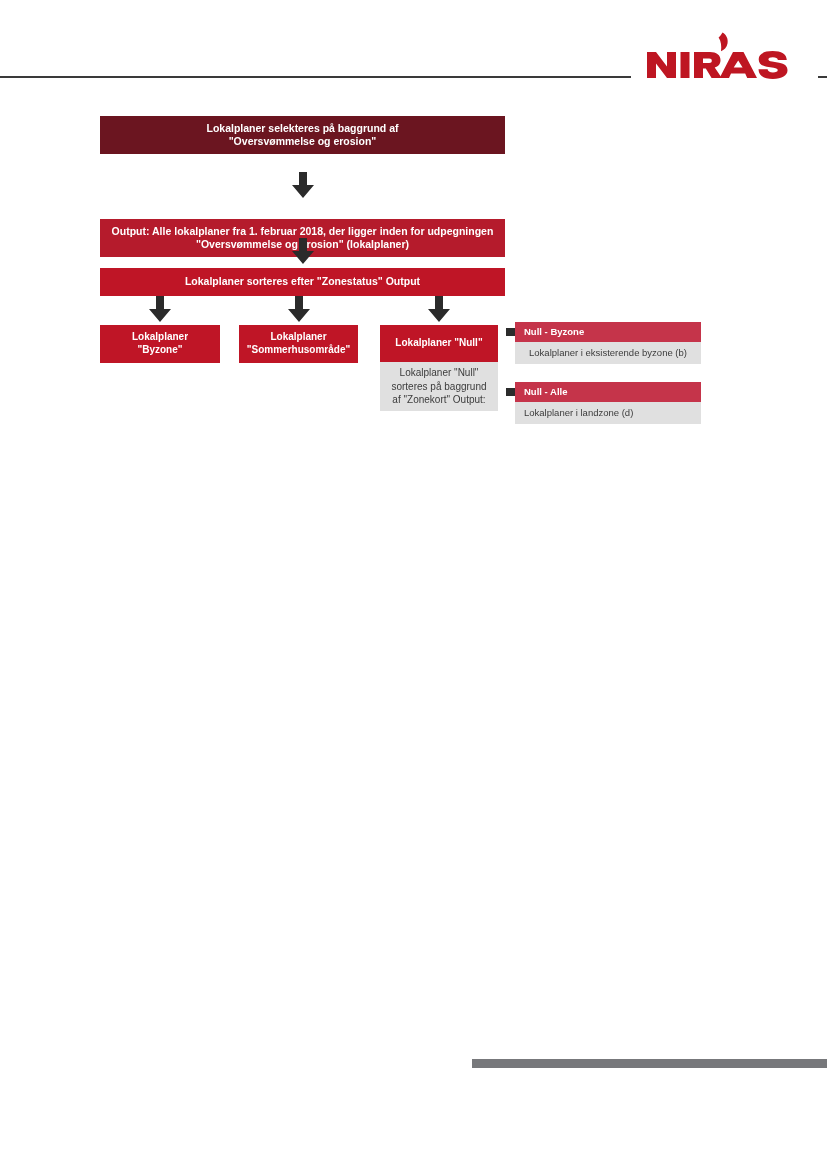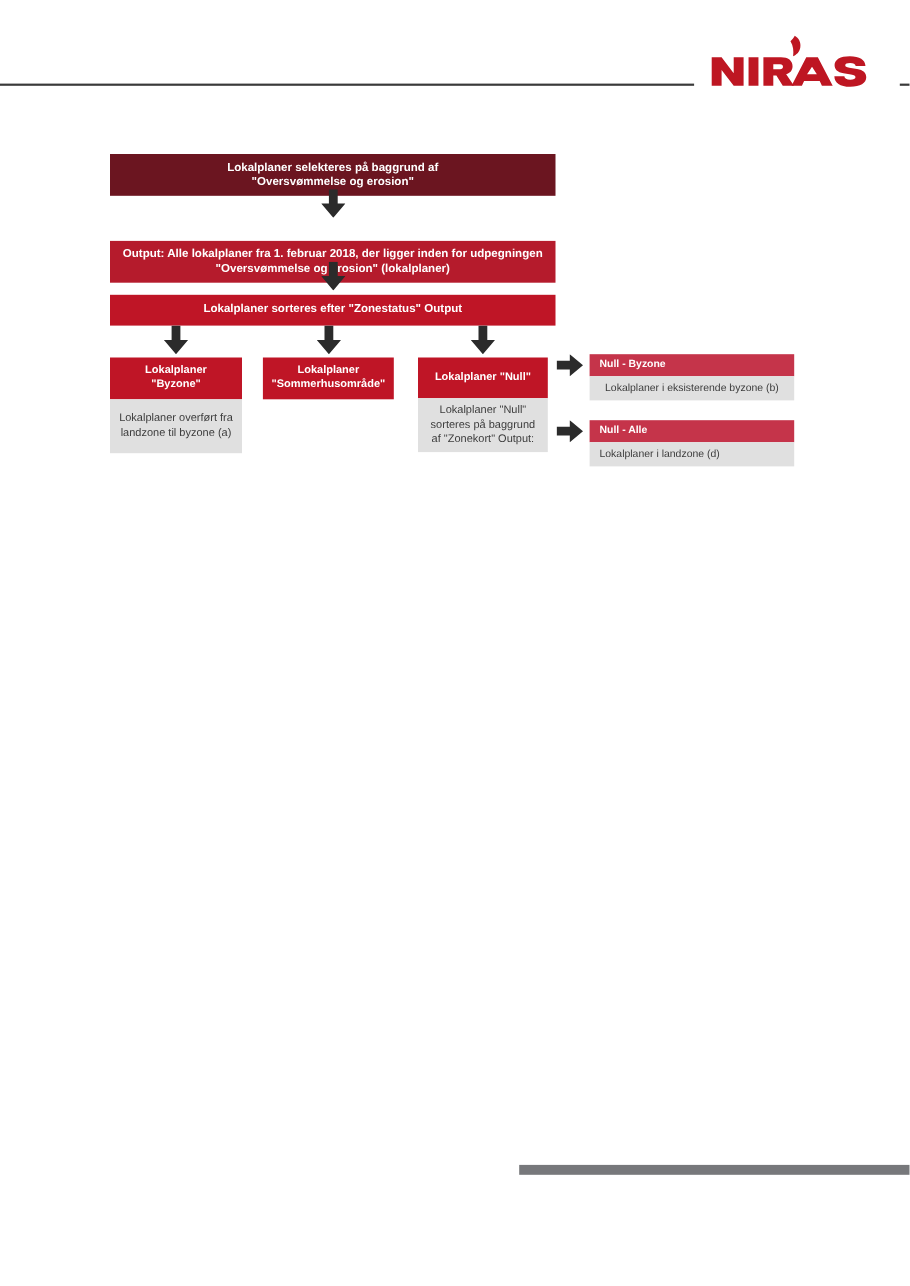--- a/index.html
+++ b/index.html
@@ -83,21 +83,21 @@
   .banner {
     width: 405px;
     left: 100px;
   }
   .banner .node-head {
     width: 100%;
     padding: 7px 10px;
     font-size: 10.5px;
   }
 
-  #node-select       { top: 140px; }
+  #node-select       { top: 116px; }
   #node-select .node-head   { background: #6b1520; height: 38px; }
 
   #node-output       { top: 203px; }
   #node-output .node-head   { background: #b51b2c; height: 38px; margin-top: 16px; }
 
   #node-sort         { top: 268px; }
   #node-sort .node-head     { background: #bf1526; height: 28px; }
 
   
   .col { top: 325px; }
@@ -114,21 +114,21 @@
     font-size: 10px;
   }
   #node-byzone    { left: 100px;  width: 120px; }
   #node-byzone .node-body    { height: 49px; }
   #node-sommerhus { left: 239px;  width: 119px; }
   #node-sommerhus .node-body { height: 49px; }
   #node-null      { left: 380px;  width: 118px; }
   #node-null .node-body      { height: 49px; }
 
   
-  .result { left: 536px; width: 186px; }
+  .result { left: 515px; width: 186px; }
   .result .node-head {
     width: 100%;
     padding: 4px 9px;
     font-size: 9.5px;
     background: #c5344a;
     justify-content: flex-start;
     text-align: left;
     height: 20px;
   }
   .result .node-body {
@@ -234,21 +234,20 @@
 </div>
 <div class="arrow-down" id="arrow-to-null">
   <svg width="22" height="26" viewBox="0 0 22 26">
       <path d="M7 0 H15 V13 H22 L11 26 L0 13 H7 Z" fill="#2b2b2b"></path>
     </svg>
 </div>
 
 <div class="node col" id="node-byzone">
   <div class="node-head">Lokalplaner
 "Byzone"</div>
-  <div class="node-body">Lokalplaner overført fra landzone til byzone (a)</div>
 </div>
 
 <div class="node col" id="node-sommerhus">
   <div class="node-head">Lokalplaner
 "Sommerhusområde"</div>
 </div>
 
 <div class="node col" id="node-null">
   <div class="node-head">Lokalplaner "Null"</div>
   <div class="node-body">Lokalplaner "Null" sorteres på baggrund af "Zonekort" Output:</div>

